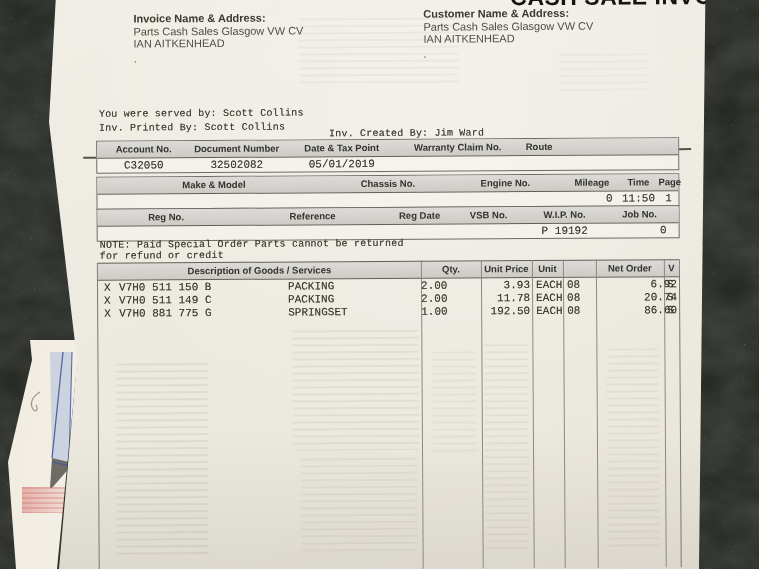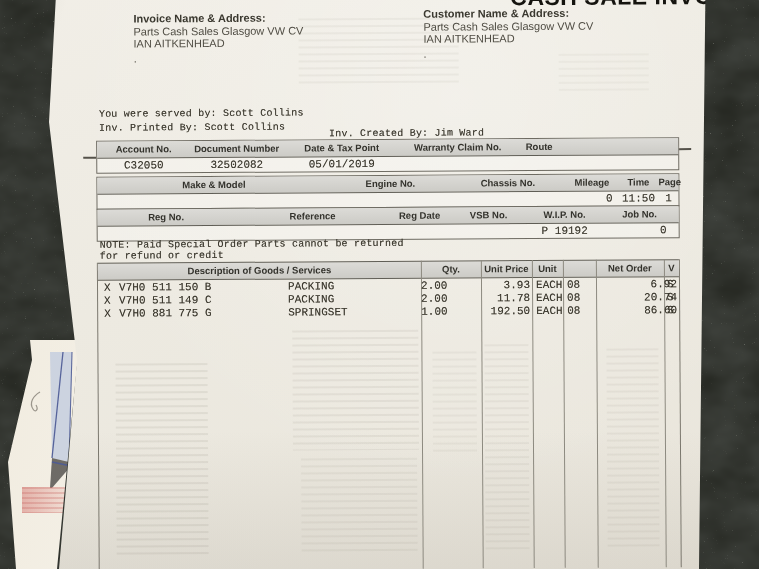--- a/index.html
+++ b/index.html
@@ -145,22 +145,22 @@
         <div class="vcell" style="width:117px">05/01/2019</div>
         <div class="vcell" style="width:115px"></div>
         <div class="vcell" style="width:115px"></div>
         <div class="vcell" style="width:48px"></div>
       </div>
     </div>
 
     <div class="htable" style="top:175px">
       <div class="hbar">
         <div class="hcell" style="width:233px">Make &amp; Model</div>
+        <div class="hcell" style="width:115px">Chassis No.</div>
         <div class="hcell" style="width:120px">Engine No.</div>
-        <div class="hcell" style="width:115px">Chassis No.</div>
         <div class="hcell" style="width:53px">Mileage</div>
         <div class="hcell" style="width:40px">Time</div>
         <div class="hcell" style="width:20px">Page</div>
       </div>
       <div class="hval">
         <div class="vcell" style="width:233px"></div>
         <div class="vcell" style="width:115px"></div>
         <div class="vcell" style="width:120px"></div>
         <div class="vcell vr" style="width:53px;padding-right:6px;box-sizing:border-box">0</div>
         <div class="vcell" style="width:40px">11:50</div>

